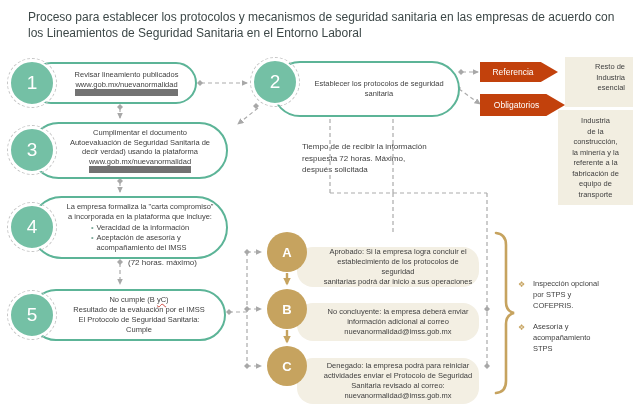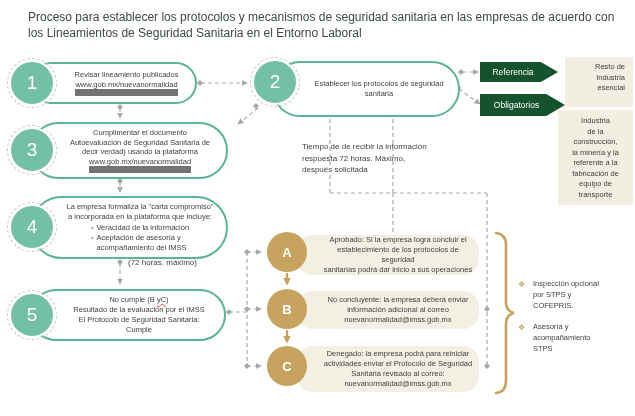--- a/index.html
+++ b/index.html
@@ -20,22 +20,22 @@
   .link{color:#3f3f3f;border-bottom:7px solid #737373;display:inline-block;line-height:1.2;}
   .squiggle{text-decoration:underline wavy #d04a42;text-decoration-thickness:1px;}
   .bullets{display:inline-block;text-align:left;margin-top:1px;}
   .brow{display:flex;gap:3px;align-items:flex-start;}
   .bdot{color:#7da99a;font-size:7.5px;line-height:1.32;}
   .outcome-circle{position:absolute;background:#c6a35f;border-radius:50%;color:#fff;
         display:flex;align-items:center;justify-content:center;font-size:13px;
         font-weight:bold;z-index:4;}
   .outcome-box{position:absolute;background:#f3efe3;border-radius:16px;display:flex;
         align-items:center;justify-content:center;text-align:center;font-size:7.5px;
-        color:#3f3f3f;line-height:1.35;z-index:2;padding:2px 6px 2px 26px;box-sizing:border-box;}
-  .chevron{position:absolute;background:#14532d;color:#fff;display:flex;align-items:center;
+        color:#3f3f3f;line-height:1.35;z-index:2;padding:2px 6px 2px 26px;box-sizing:border-box;margin-top:12px;}
+  .chevron{position:absolute;background:#c2410c;color:#fff;display:flex;align-items:center;
         justify-content:center;font-size:8.5px;padding-right:12px;box-sizing:border-box;
         clip-path:polygon(0 0,78% 0,100% 50%,78% 100%,0 100%);z-index:3;}
   .target-box{position:absolute;background:#f2eee1;color:#3f3f3f;font-size:7.5px;
         line-height:1.4;box-sizing:border-box;z-index:2;}
   .t-right{text-align:right;padding:5px 8px 0 2px;}
   .t-center{text-align:center;padding:6px 3px 0 3px;}
   .free-text{font-size:8px;color:#3f3f3f;line-height:1.45;text-align:left;}
   .note-icon{position:absolute;color:#c6a35f;font-size:8px;}
   .note-text{position:absolute;font-size:7.5px;color:#3f3f3f;line-height:1.45;text-align:left;width:100px;}
   svg.connectors{position:absolute;left:0;top:0;z-index:1;pointer-events:none;}

